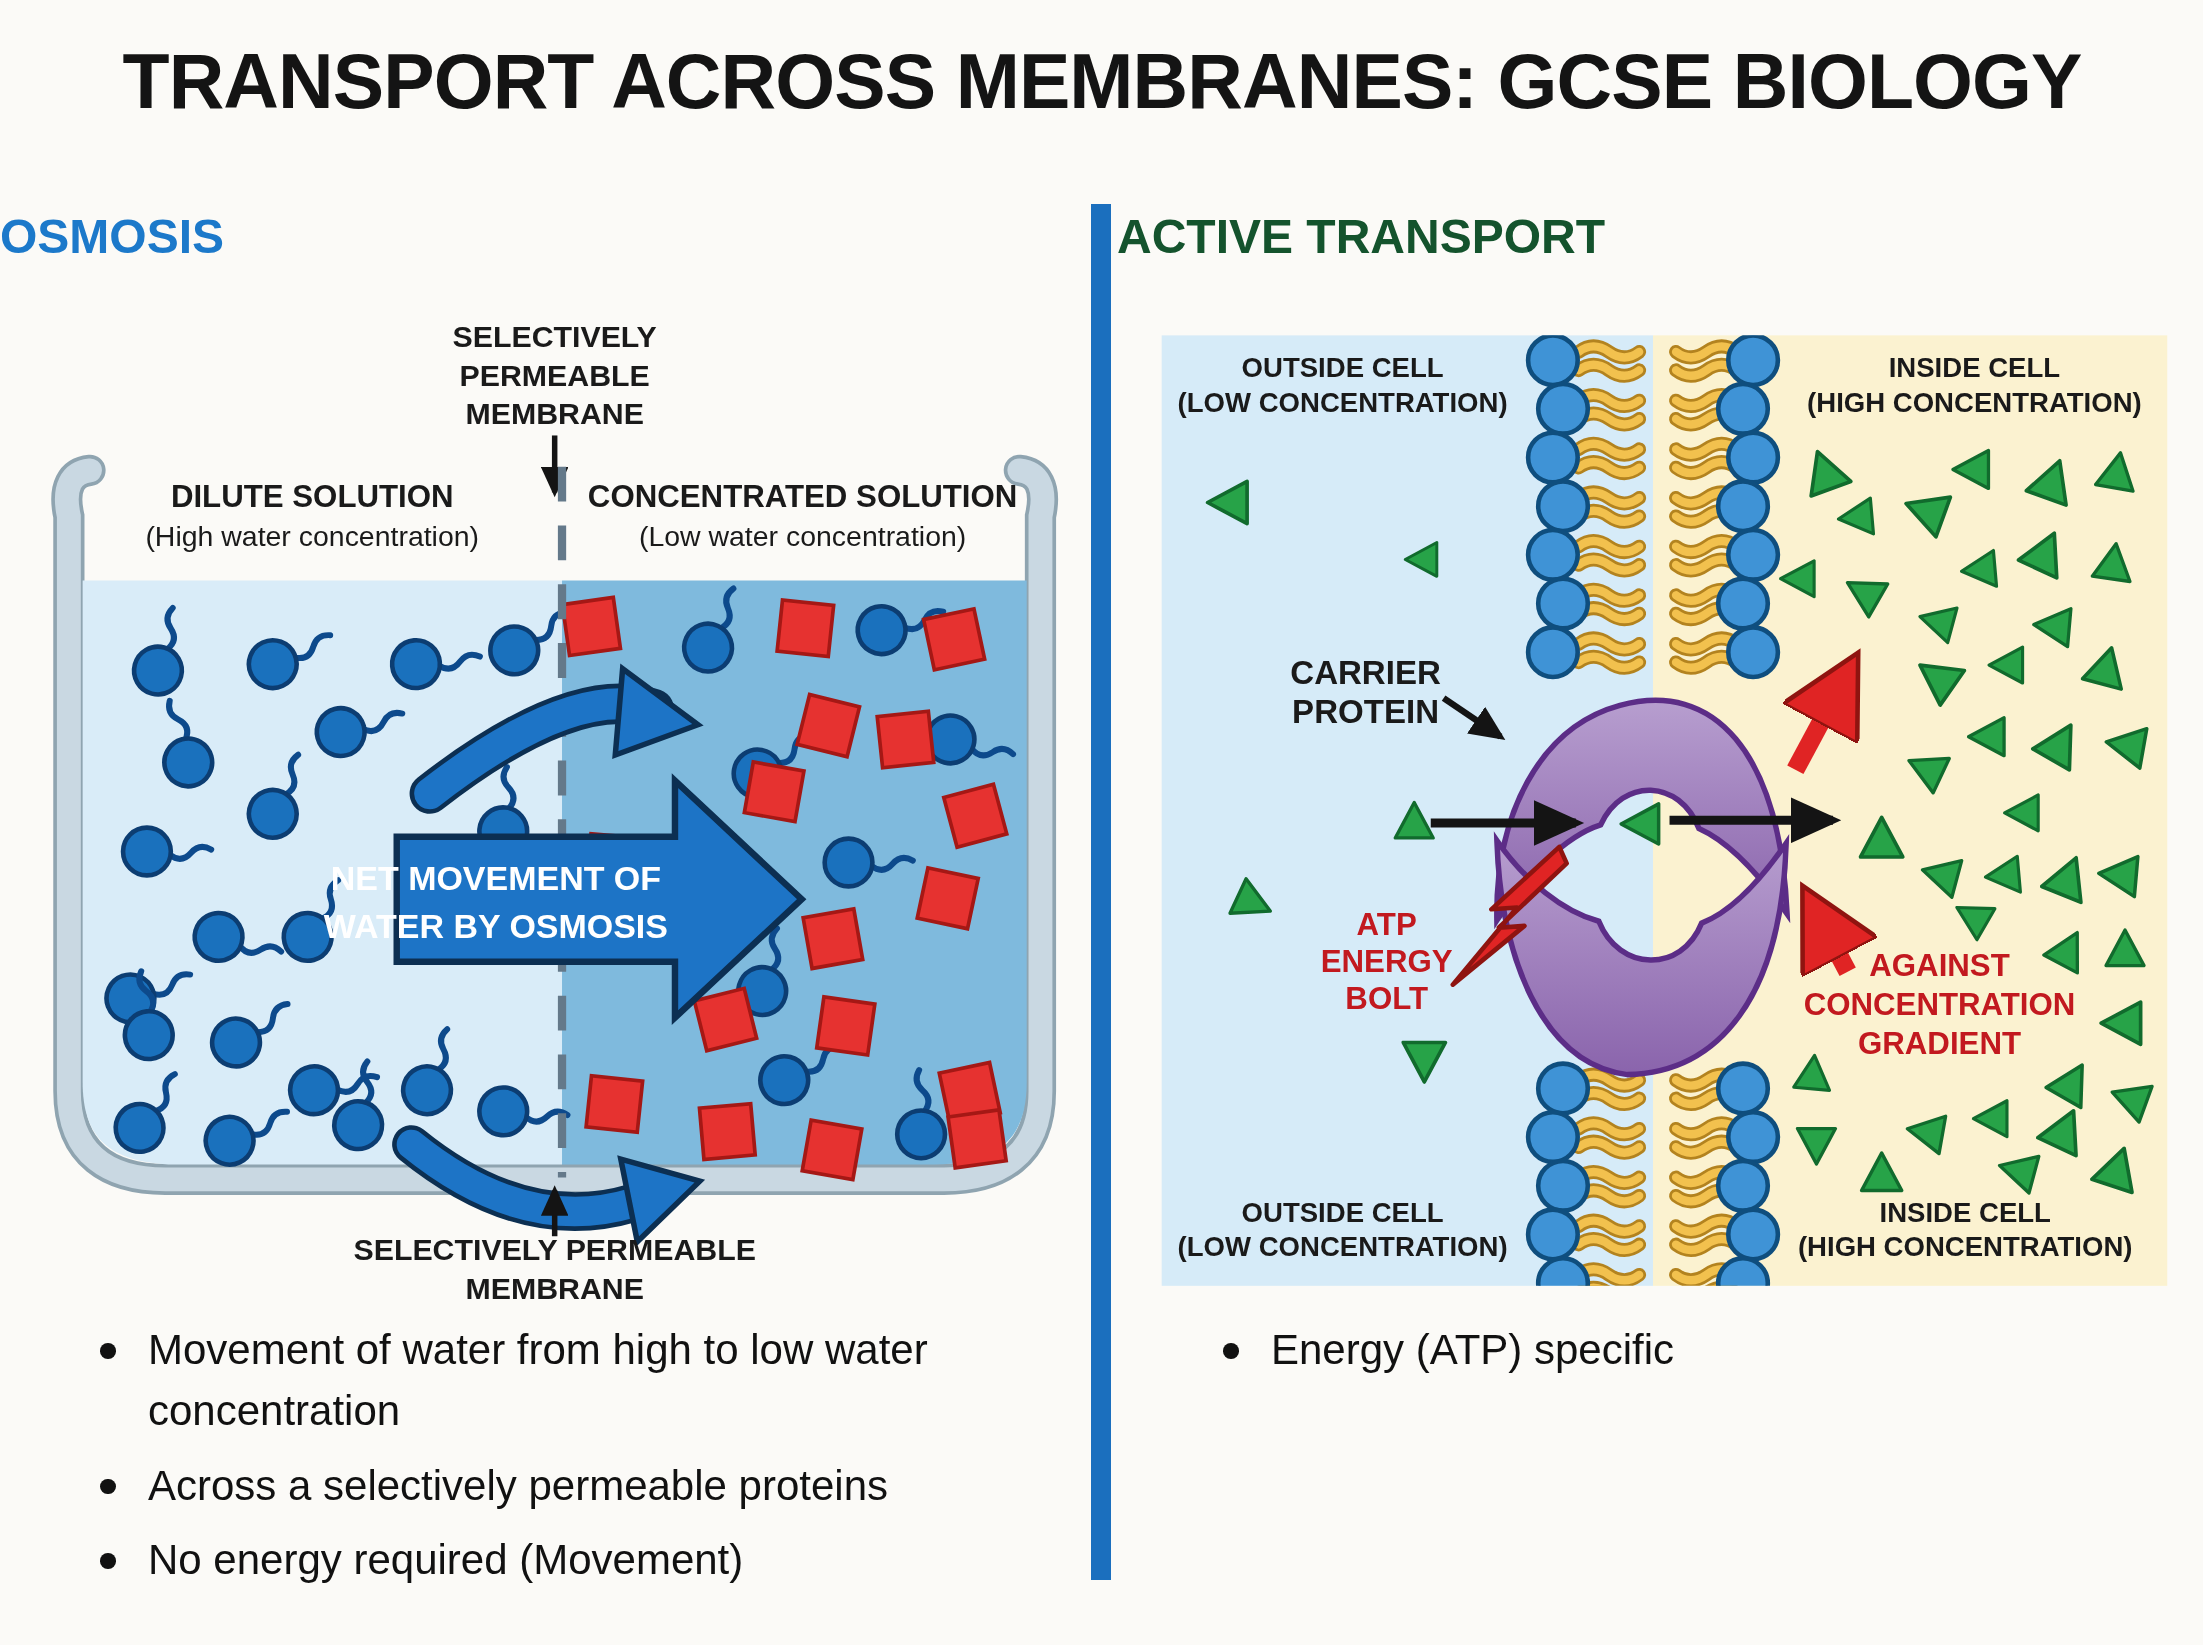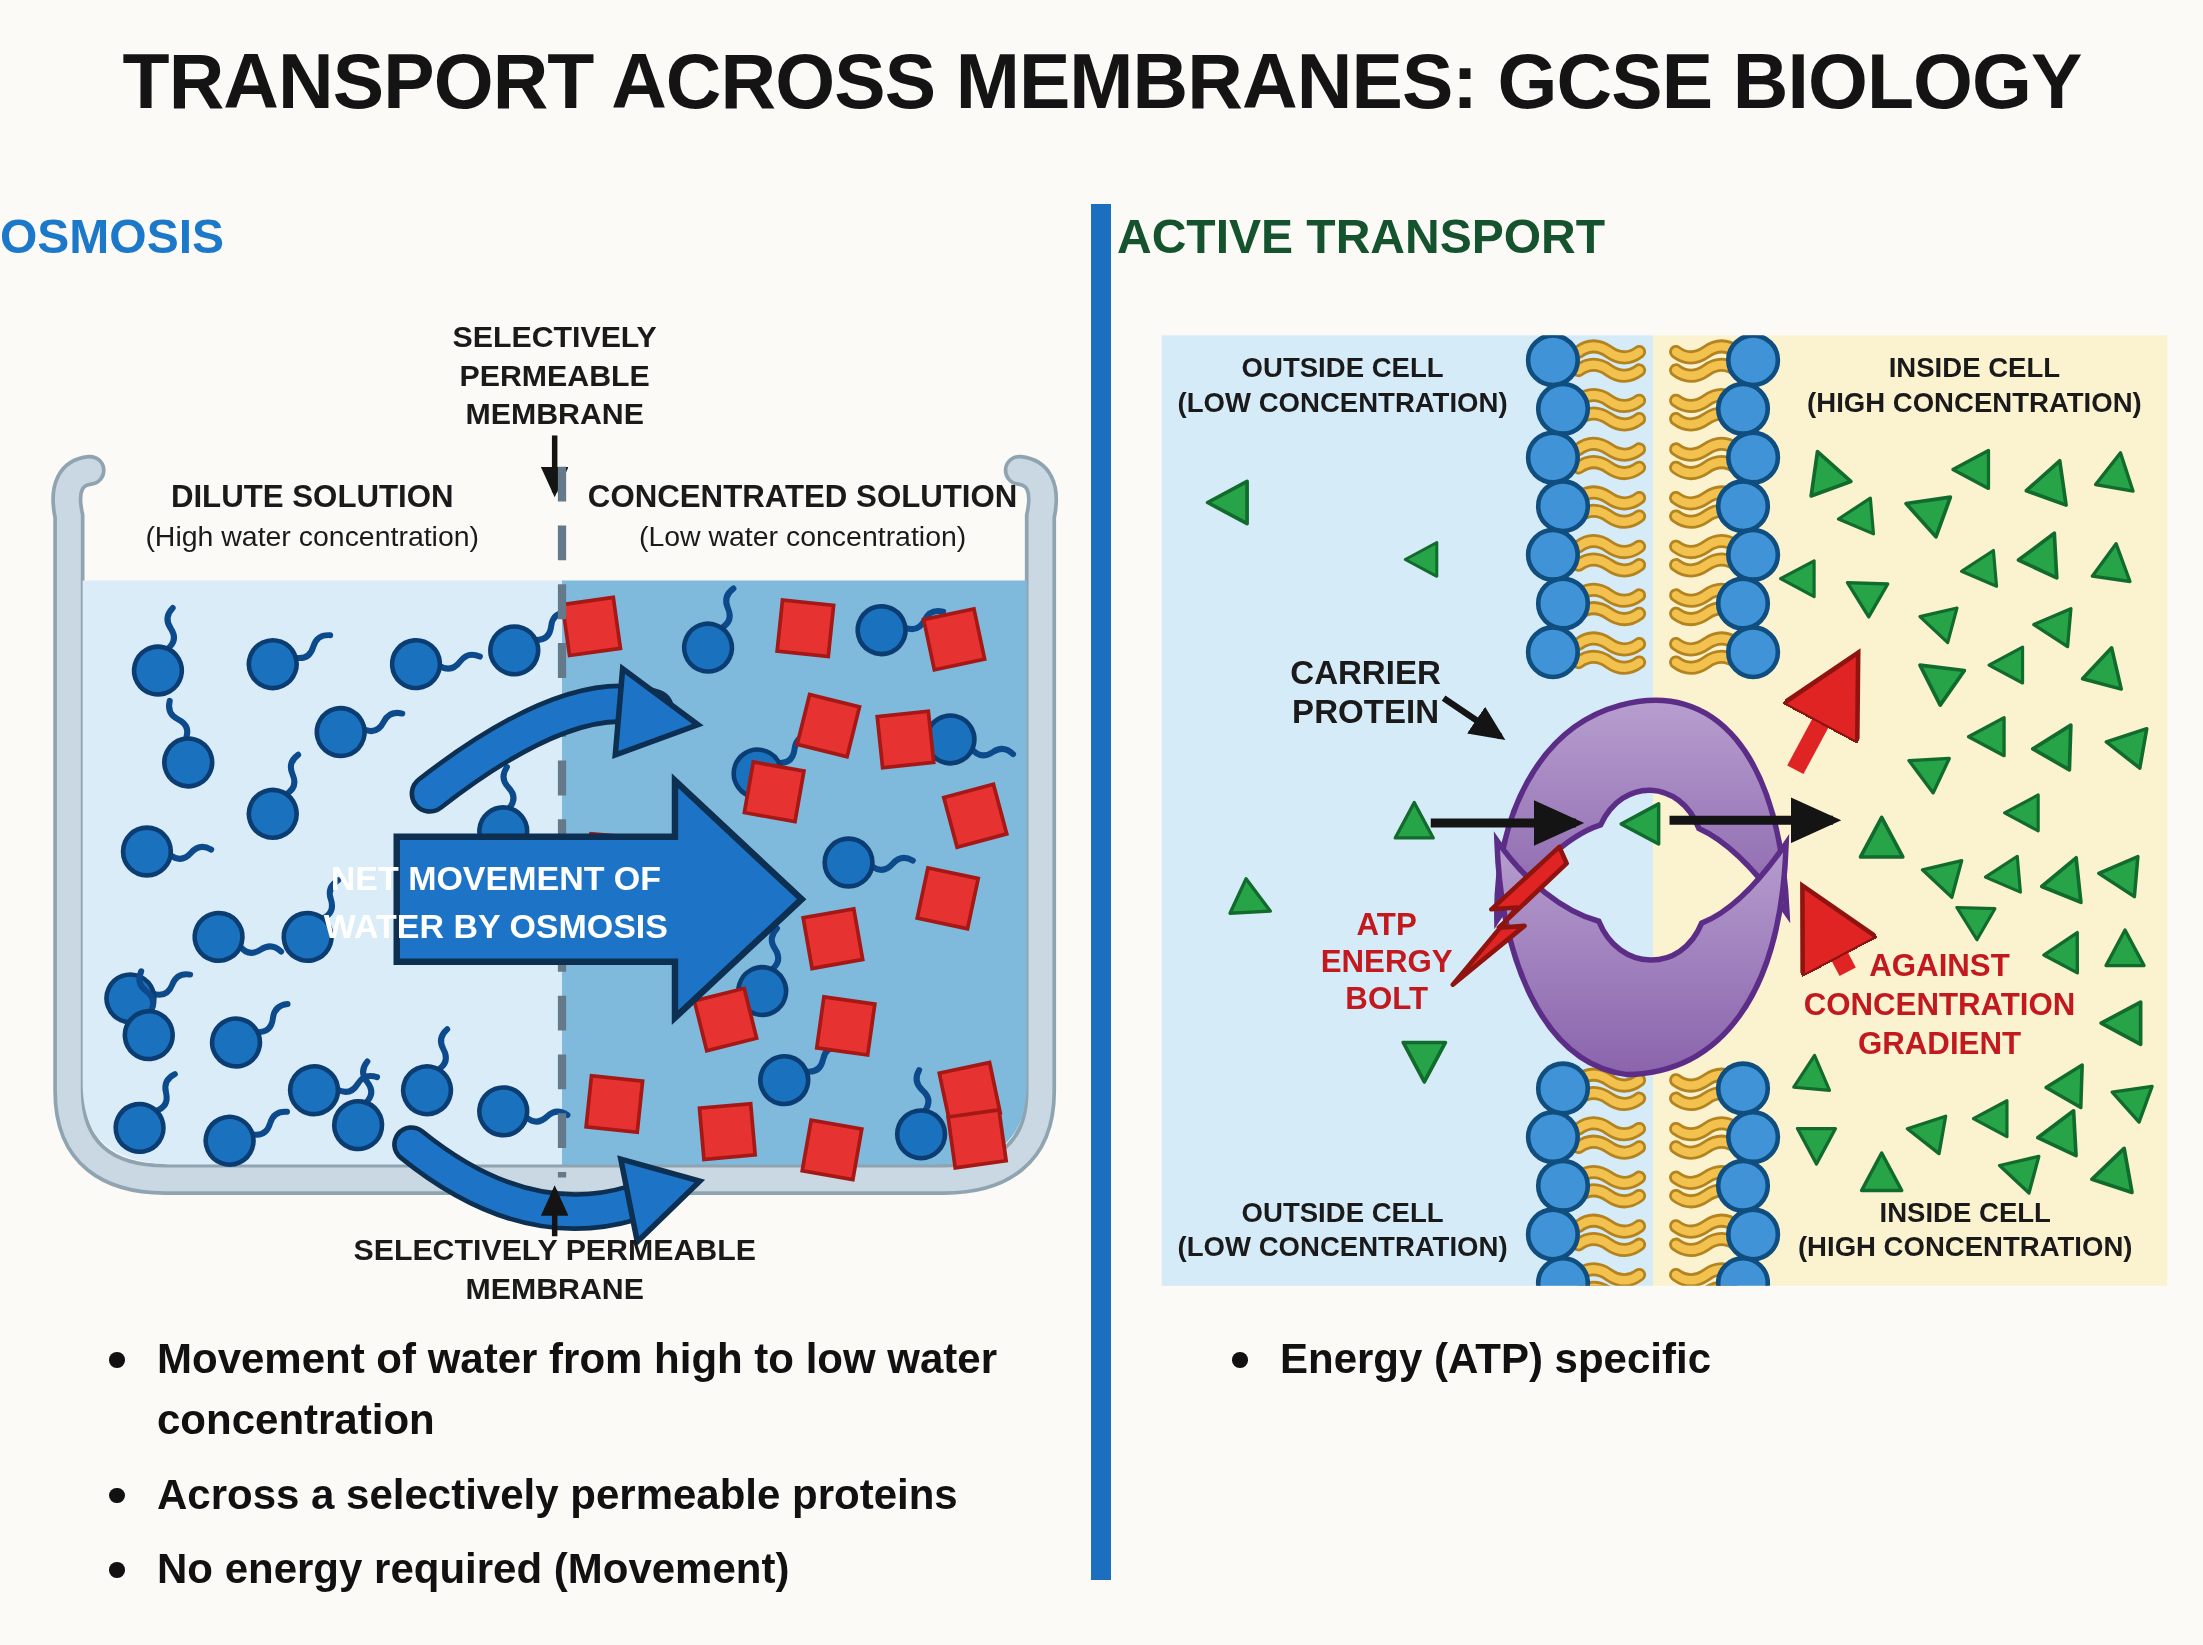--- a/index.html
+++ b/index.html
@@ -13,22 +13,22 @@
   .divider{position:absolute;left:1091px;top:204px;width:20px;height:1376px;background:#1b6fbe;}
   svg{position:absolute;left:0;top:0;}
   svg text{text-anchor:middle;}
   .t-b33{font:700 33px "Liberation Sans",sans-serif;fill:#1a1a1a;}
   .t-b34{font:700 34px "Liberation Sans",sans-serif;fill:#1a1a1a;}
   .t-s31{font:400 31px "Liberation Sans",sans-serif;fill:#1a1a1a;}
   .t-bs30{font:700 30px "Liberation Sans",sans-serif;fill:#1a1a1a;}
   .t-b36{font:700 36px "Liberation Sans",sans-serif;fill:#1a1a1a;}
   .t-red{font:700 34px "Liberation Sans",sans-serif;fill:#c2191f;}
   .t-wh{font:700 37px "Liberation Sans",sans-serif;fill:#ffffff;}
-  ul.bullets{position:absolute;margin:17px;padding:0;list-style:none;top:1311px;
-      font-size:42px;line-height:1.46;color:#111;font-weight:bold;}
+  ul.bullets{position:absolute;margin:8px;padding:0;list-style:none;top:1311px;
+      font-size:42px;line-height:1.46;color:#111;}
   ul.bullets.left{left:87px;width:900px;}
   ul.bullets.right{left:1210px;width:725px;}
   ul.bullets li{margin:0 0 13px 53px;position:relative;}
   ul.bullets li::before{content:"";position:absolute;left:-48px;top:24px;width:15.6px;height:15.6px;
       border-radius:50%;background:#111;}
 </style>
 </head>
 <body>
 
 <div class="stage">

